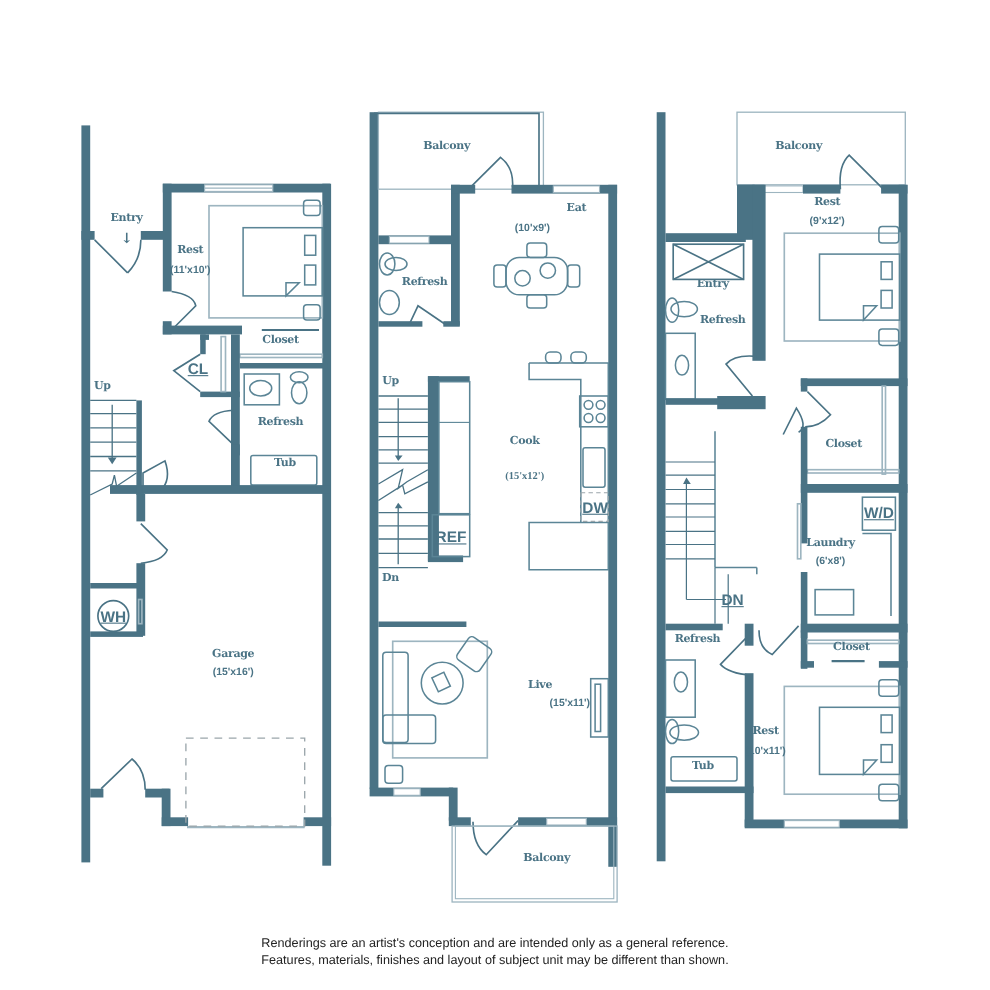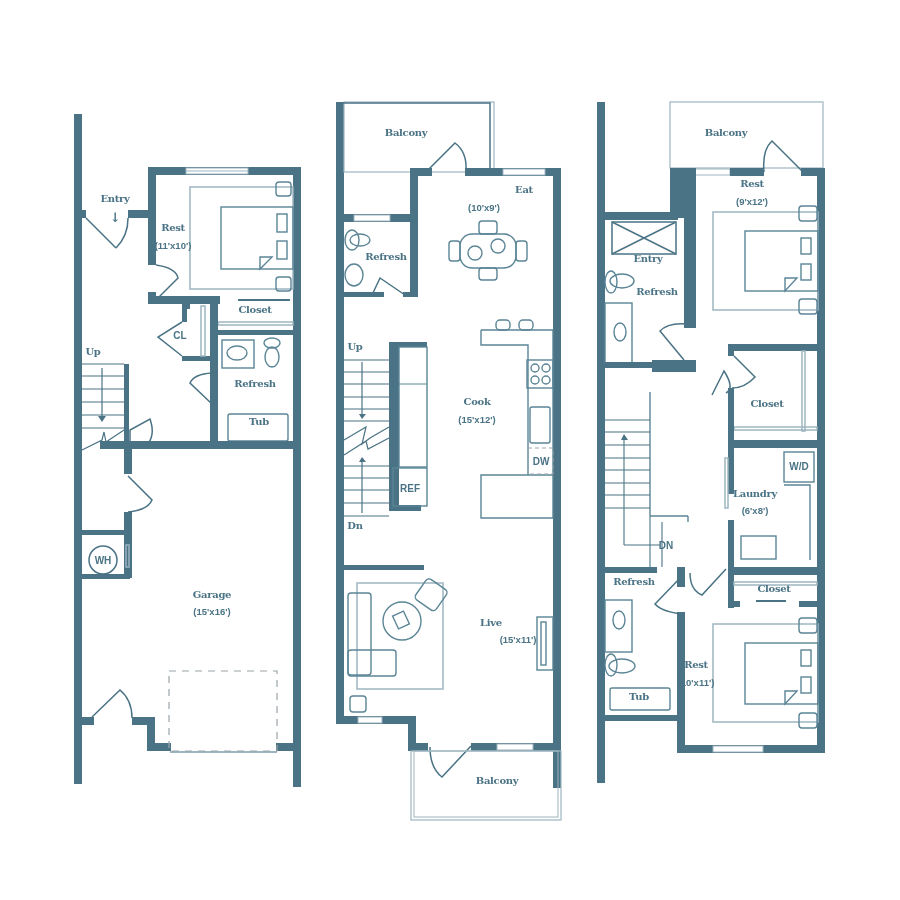--- a/index.html
+++ b/index.html
@@ -4,21 +4,21 @@
 <style>
   html,body{margin:0;padding:0;background:#ffffff;}
   body{width:900px;height:900px;position:relative;overflow:hidden;font-family:"Liberation Sans",sans-serif;}
   svg#plan{position:absolute;left:0;top:0;}
   .w{fill:#4a7385;}
   .thin{fill:none;stroke:#4a7385;stroke-width:1.5;}
   .fixt{fill:none;stroke:#5b8596;stroke-width:1.4;}
   .lt{fill:none;stroke:#9db5c0;stroke-width:1.5;}
   .rl{position:absolute;font-family:"DejaVu Serif","Liberation Serif",serif;font-weight:bold;color:#4a7385;font-size:10px;white-space:nowrap;transform:translateX(-50%);letter-spacing:-0.3px;}
   .dim{position:absolute;font-family:"Liberation Sans",sans-serif;color:#4a7385;font-size:9.5px;font-weight:bold;white-space:nowrap;transform:translateX(-50%);}
-  .tag{position:absolute;font-family:"Liberation Sans",sans-serif;color:#4a7385;font-size:10px;font-weight:bold;transform:translate(-50%,-50%);white-space:nowrap;}
+  .tag{position:absolute;font-family:"Liberation Sans",sans-serif;color:#4a7385;font-size:14px;font-weight:bold;transform:translate(-50%,-50%);white-space:nowrap;text-decoration:underline;}
   .disc{position:absolute;left:0;width:900px;top:851px;text-align:center;font-family:"Liberation Sans",sans-serif;font-size:11.5px;color:#222;line-height:15px;}
 </style>
 </head>
 <body>
 
 <svg id="plan" width="900" height="900" viewBox="0 0 900 900">
 
   <g>
 
     <rect class="w" x="74" y="114" width="8" height="670"></rect>
@@ -297,21 +297,21 @@
 <div class="tag" style="left:103px;top:560px;">WH</div>
 <div class="rl" style="left:212px;top:589px;">Garage</div>
 <div class="dim" style="left:212px;top:606px;">(15'x16')</div>
 
 <div class="rl" style="left:406px;top:127px;">Balcony</div>
 <div class="rl" style="left:484px;top:184px;margin-left:40px;">Eat</div>
 <div class="dim" style="left:484px;top:202px;">(10'x9')</div>
 <div class="rl" style="left:386px;top:251px;">Refresh</div>
 <div class="rl" style="left:355px;top:341px;">Up</div>
 <div class="rl" style="left:477px;top:396px;">Cook</div>
-<div class="dim" style="left:477px;top:414px;">(15'x12')</div>
+<div class="dim" style="left:477px;top:428px;font-family:Liberation Serif, serif;">(15'x12')</div>
 <div class="tag" style="left:410px;top:488px;">REF</div>
 <div class="tag" style="left:541px;top:461px;">DW</div>
 <div class="rl" style="left:355px;top:520px;">Dn</div>
 <div class="rl" style="left:491px;top:617px;">Live</div>
 <div class="dim" style="left:518px;top:634px;">(15'x11')</div>
 <div class="rl" style="left:497px;top:775px;">Balcony</div>
 
 <div class="rl" style="left:726px;top:127px;">Balcony</div>
 <div class="rl" style="left:752px;top:178px;">Rest</div>
 <div class="dim" style="left:752px;top:196px;">(9'x12')</div>
@@ -322,13 +322,15 @@
 <div class="rl" style="left:755px;top:488px;">Laundry</div>
 <div class="dim" style="left:755px;top:505px;">(6'x8')</div>
 <div class="tag" style="left:666px;top:545px;">DN</div>
 <div class="rl" style="left:634px;top:576px;">Refresh</div>
 <div class="rl" style="left:774px;top:583px;">Closet</div>
 <div class="rl" style="left:696px;top:659px;">Rest</div>
 <div class="dim" style="left:696px;top:677px;">(10'x11')</div>
 <div class="rl" style="left:639px;top:691px;">Tub</div>
 
 <div class="disc">
+  <div>Renderings are an artist's conception and are intended only as a general reference.</div>
+  <div>Features, materials, finishes and layout of subject unit may be different than shown.</div>
 </div>
 
 </body></html>

